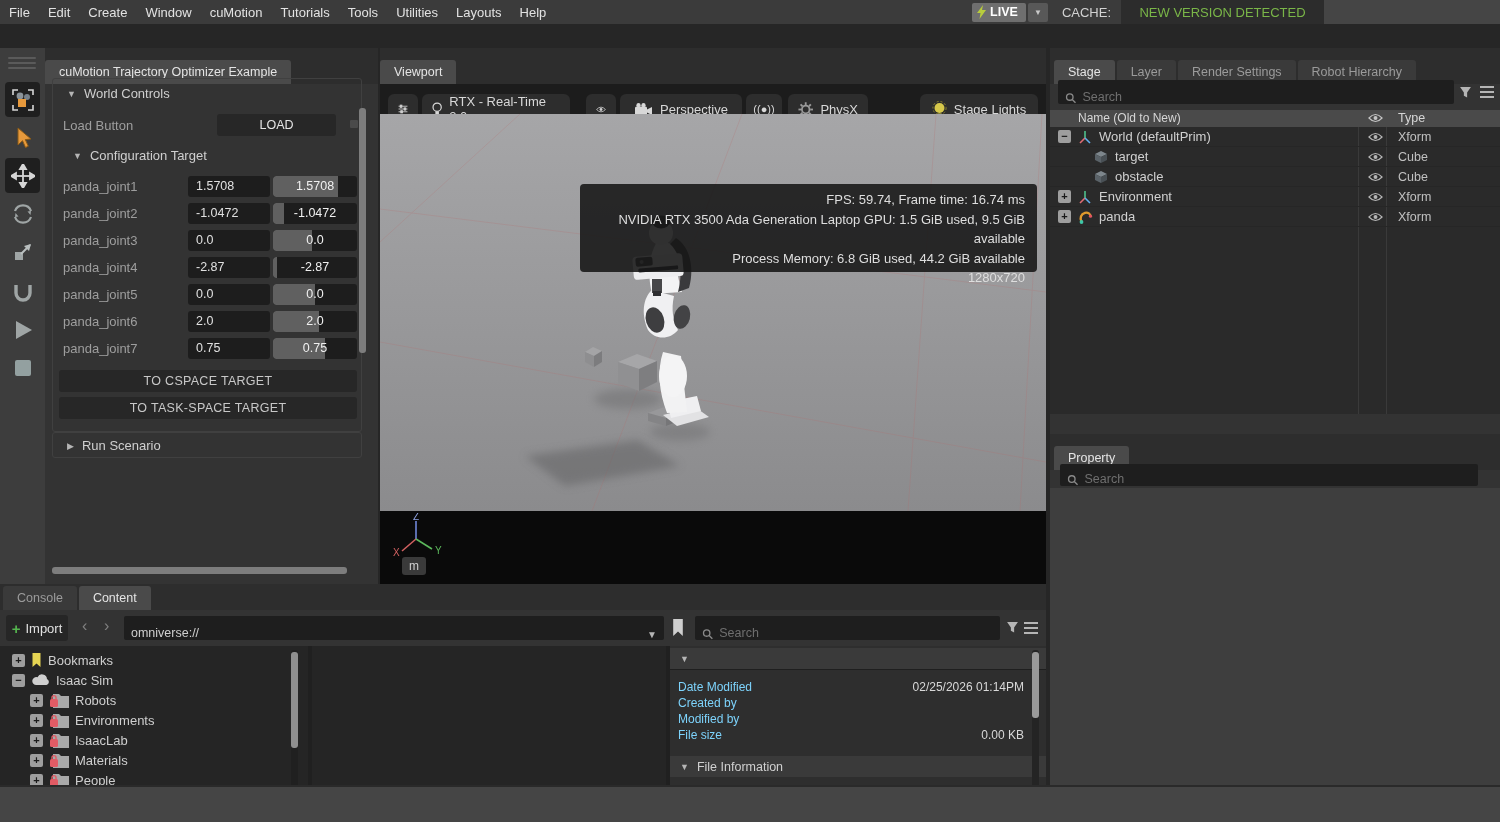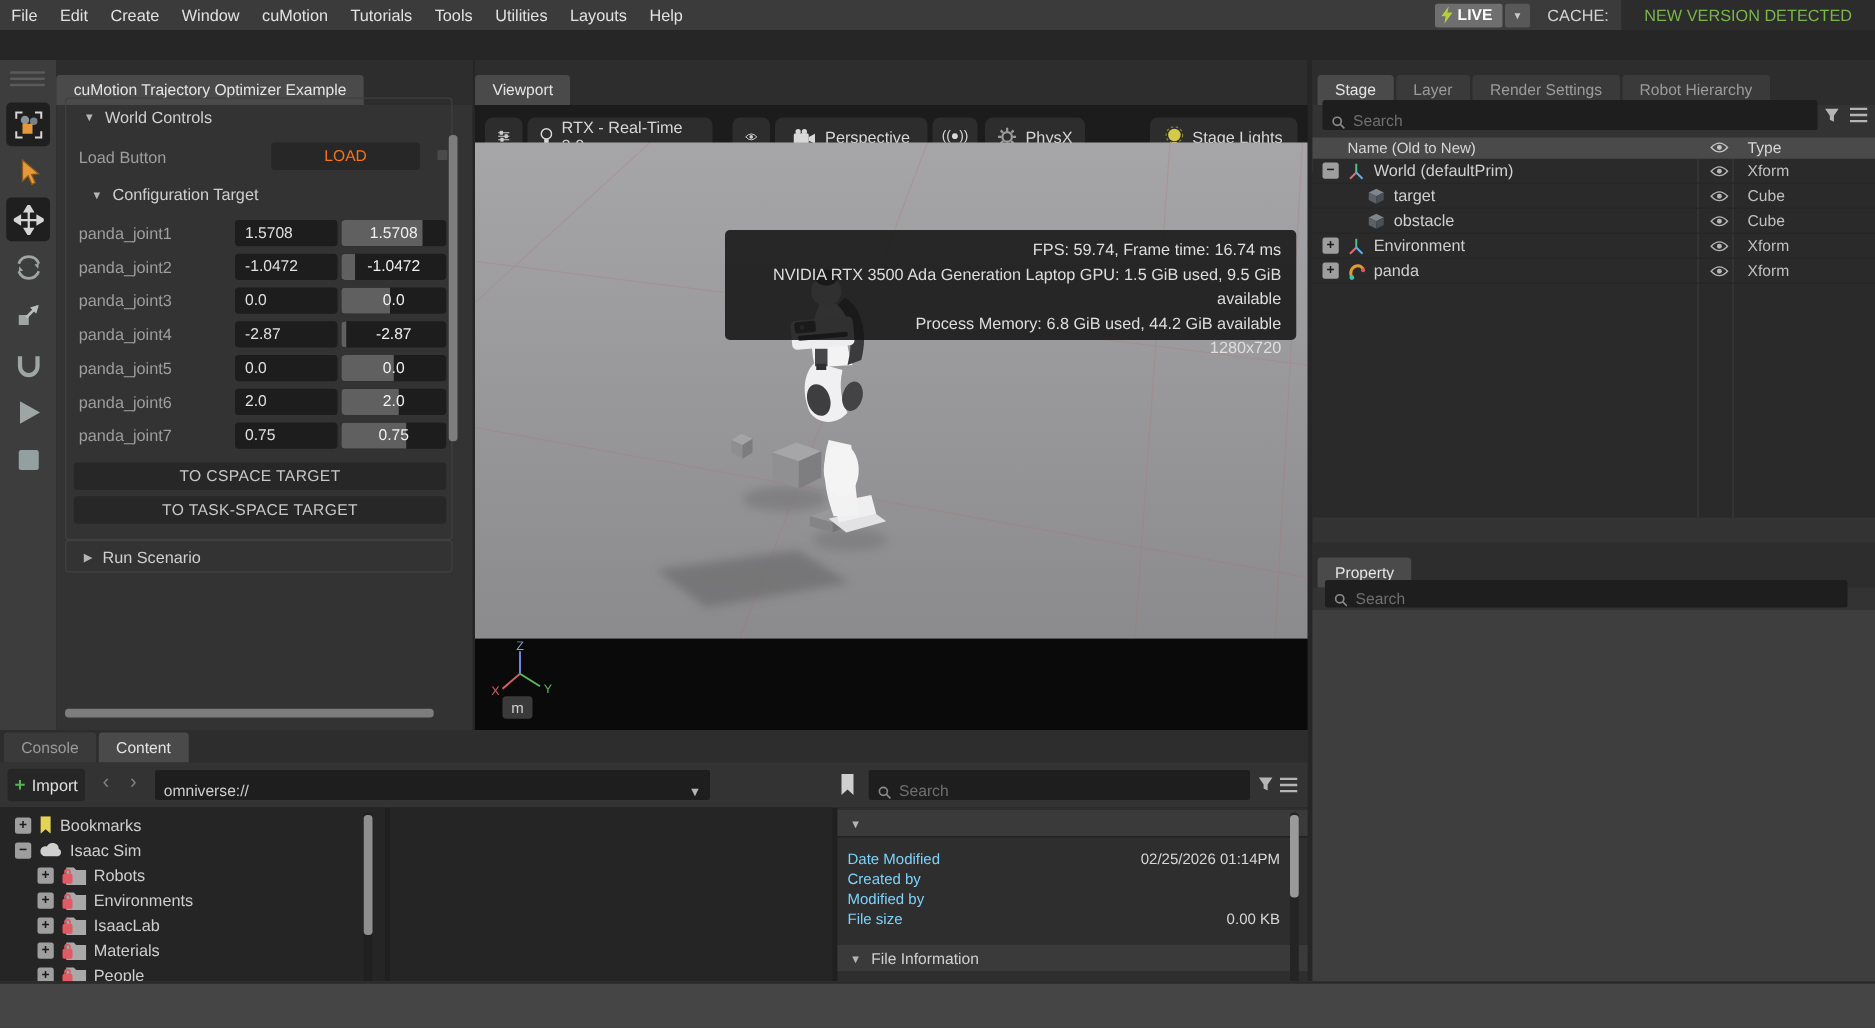--- a/index.html
+++ b/index.html
@@ -1,21 +1,21 @@
 <!DOCTYPE html>
 <html><head>
 <meta charset="utf-8">
 <style>
   * { margin:0; padding:0; box-sizing:border-box; }
   html,body { width:1500px; height:822px; overflow:hidden; background:#454545;
     font-family:"Liberation Sans", sans-serif; font-size:13px; color:#d0d0d0; }
   .abs { position:absolute; }
 
   
-  #menubar { position:absolute; top:0; left:0; width:1500px; height:24px; background:#3b3b3b; display:flex; align-items:center; }
+  #menubar { position:absolute; top:0; left:0; width:1324px; height:24px; background:#3b3b3b; display:flex; align-items:center; }
   #menubar .menu-item { padding:0 9px; color:#e2e2e2; font-size:13px; cursor:default; }
   #live-btn { background:#6f6f6f; border-radius:2px; height:19px; padding:0 8px 0 5px; display:flex; align-items:center; gap:4px; color:#fff; font-weight:bold; font-size:12.5px; }
   #live-chev { background:#585858; border-radius:2px; height:19px; width:20px; margin-left:2px; display:flex; align-items:center; justify-content:center; color:#c9c9c9; font-size:8px; }
   #cache-label { color:#d2d2d2; margin:0 10px 0 14px; font-size:13px; }
   #version-strip { background:#2c2c2c; height:24px; flex:1; display:flex; align-items:center; justify-content:center; }
   #version-strip span { color:#7ab648; font-size:13px; }
 
   
   #main { position:absolute; top:24px; left:0; width:1500px; height:761px; background:#262626; }
 
@@ -182,21 +182,21 @@
       <div class="tab active">cuMotion Trajectory Optimizer Example</div>
     </div>
     <div id="ext-frame"></div>
 
     <div class="section-header" style="left:22px; top:38px;">
       <span class="tri">▼</span>
       <span>World Controls</span>
     </div>
 
     <div class="abs field-label" style="left:18px; top:70px;">Load Button</div>
-    <div class="abs" style="left:172px; top:66px; width:119px; height:22px; background:#272727; border-radius:3px; text-align:center; line-height:22px; color:#f97316; font-size:12.5px;">LOAD</div>
+    <div class="abs" style="left:172px; top:66px; width:119px; height:22px; background:#272727; border-radius:3px; text-align:center; line-height:22px; color:#e5e5e5; font-size:12.5px;">LOAD</div>
     <div class="abs" style="left:305px; top:72px; width:8px; height:8px; background:#4a4a4a; border-radius:1px;"></div>
 
     <div class="section-header" style="left:28px; top:100px;">
       <span class="tri">▼</span>
       <span>Configuration Target</span>
     </div>
 
     <div class="abs field-label" style="left:18px; top:131px;">panda_joint1</div>
     <div class="num-field" style="left:143px; top:128px; width:82px;">1.5708</div>
     <div class="slider" style="left:228px; top:128px; width:84px;">
@@ -554,21 +554,21 @@
       <div class="tab active">Content</div>
     </div>
 
     <div id="bp-toolbar">
       <div id="import-btn">
         <span style="color:#55b64f; font-weight:bold; font-size:15px;">+</span>
         <span>Import</span>
       </div>
       <span class="nav-chev" style="left:82px;">‹</span>
       <span class="nav-chev" style="left:104px;">›</span>
-      <div class="searchbox abs" style="left:124px; top:6px; width:444px; height:24px;">
+      <div class="searchbox abs" style="left:124px; top:6px; width:540px; height:24px;">
         <input value="omniverse://" style="">
         <span class="tri" style="font-size:10px;">▼</span>
       </div>
       <svg class="abs" style="left:672px; top:9px;" width="12" height="17" viewBox="0 0 10 14">
           <path d="M1 0 h8 v14 l-4-3.6 L1 14z" fill="#cfcfcf"></path>
         </svg>
       <div class="searchbox abs" style="left:695px; top:6px; width:305px; height:24px;">
         <svg width="12" height="12" viewBox="0 0 12 12">
             <circle cx="5" cy="5" r="3.4" fill="none" stroke="#8a8a8a" stroke-width="1.4"></circle>
             <line x1="7.6" y1="7.6" x2="11" y2="11" stroke="#8a8a8a" stroke-width="1.4"></line>

